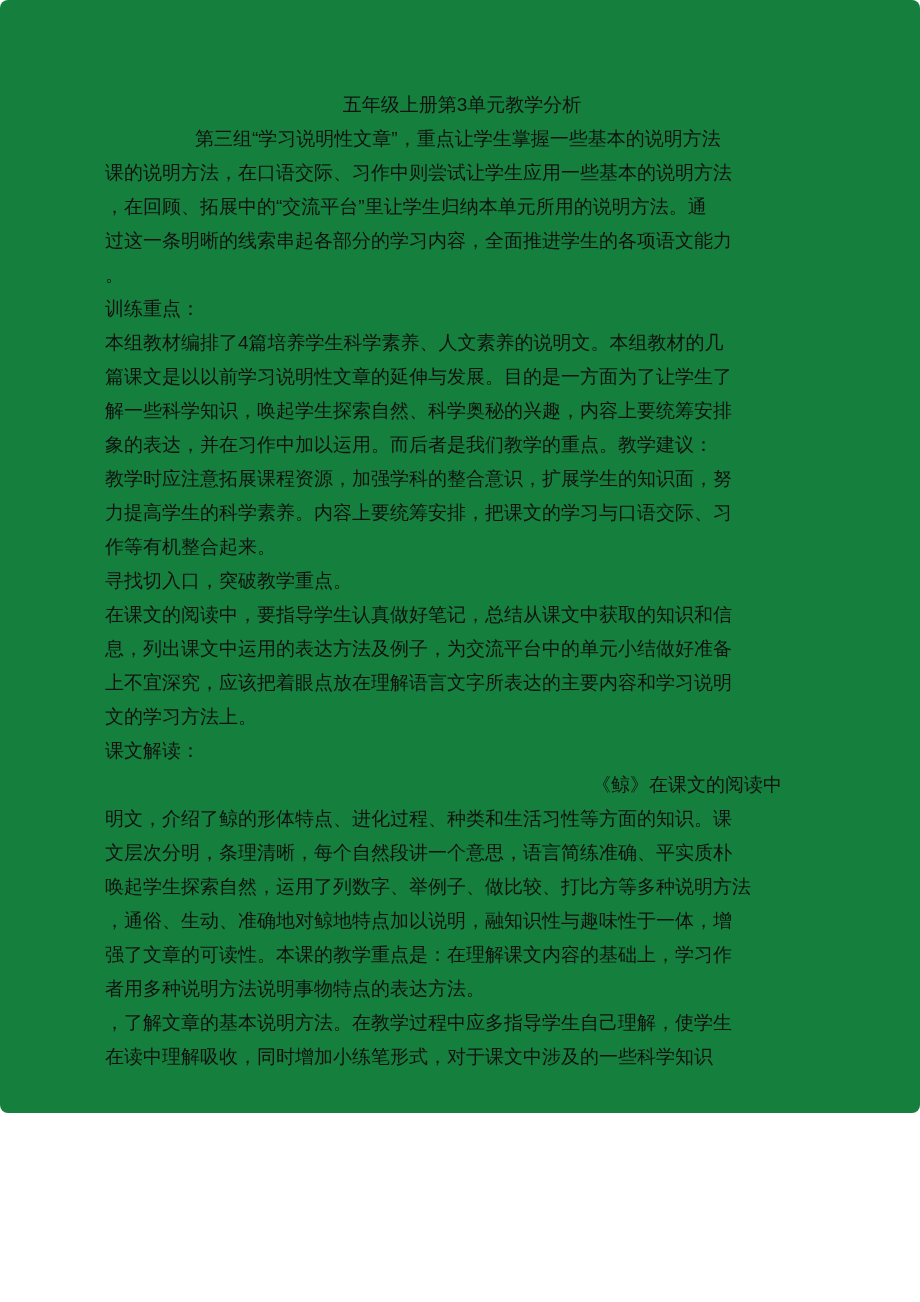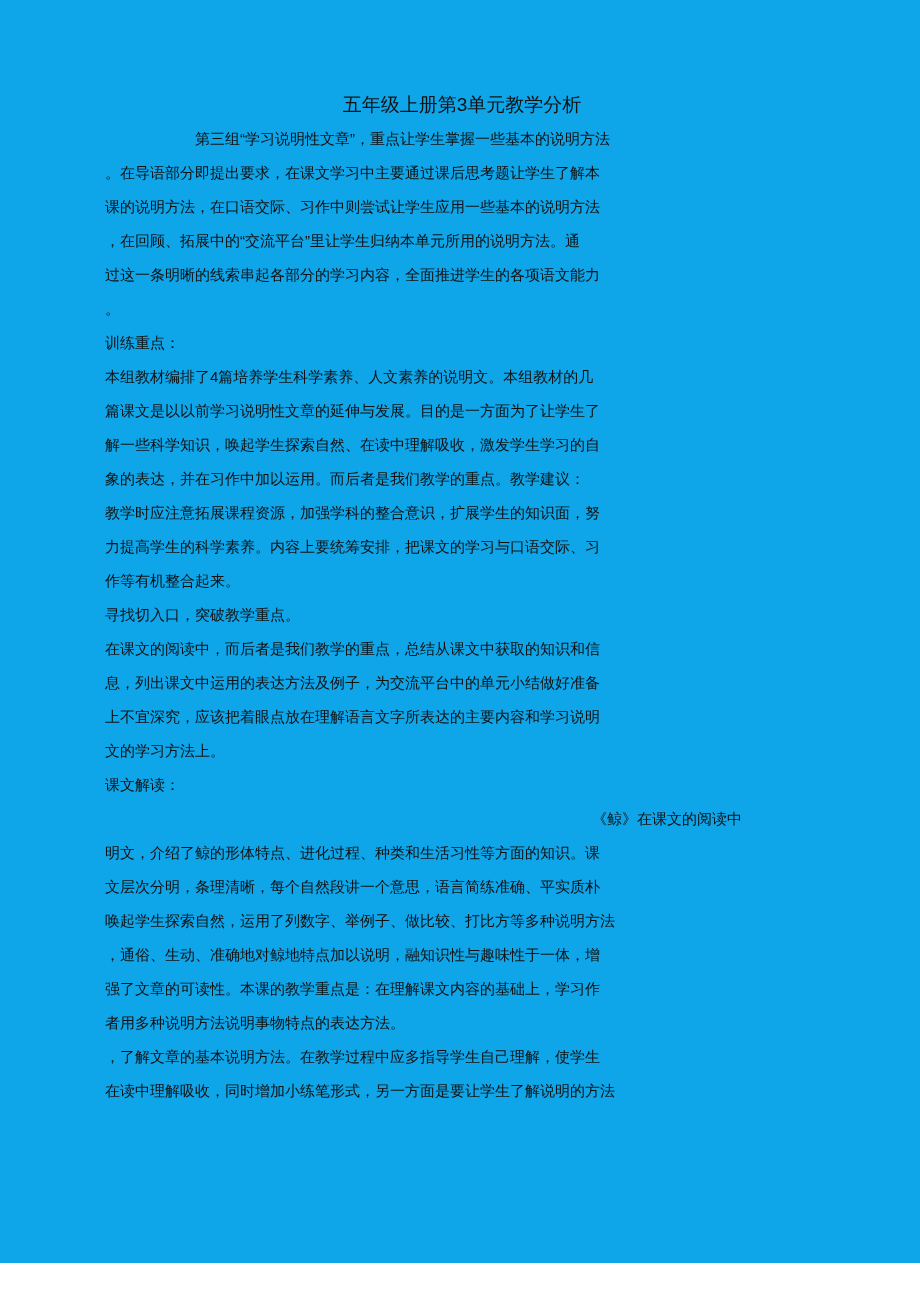--- a/index.html
+++ b/index.html
@@ -3,83 +3,83 @@
 <meta charset="utf-8">
 <style>
   html, body {
     margin: 0;
     padding: 0;
     background: #ffffff;
   }
   .page {
     position: relative;
     width: 920px;
-    height: 1263px;
-    background: #0ea5e9;
+    height: 1113px;
+    background: #15803d;
     overflow: hidden;
     font-family: "Liberation Sans", "DejaVu Sans", sans-serif;
     color: #111111;
+    border-radius: 8px;
   }
   .content {
     position: absolute;
     left: 105px;
     top: 88px;
     width: 714px;
   }
   .title-line {
     height: 34px;
     line-height: 34px;
     text-align: center;
     font-size: 19px;
     white-space: nowrap;
     font-weight: 400;
   }
   .line {
     height: 34px;
     line-height: 34px;
-    font-size: 15px;
+    font-size: 19px;
     white-space: nowrap;
     font-weight: 400;
   }
   .indent-first {
     padding-left: 90px;
   }
   .indent-whale {
     padding-left: 487px;
   }
 </style>
 </head>
 <body>
 
 <div class="page">
   <div class="content">
     <div class="title-line">五年级上册第3单元教学分析</div>
     <div class="line indent-first">第三组“学习说明性文章”，重点让学生掌握一些基本的说明方法</div>
-    <div class="line">。在导语部分即提出要求，在课文学习中主要通过课后思考题让学生了解本</div>
     <div class="line">课的说明方法，在口语交际、习作中则尝试让学生应用一些基本的说明方法</div>
     <div class="line">，在回顾、拓展中的“交流平台”里让学生归纳本单元所用的说明方法。通</div>
     <div class="line">过这一条明晰的线索串起各部分的学习内容，全面推进学生的各项语文能力</div>
     <div class="line">。</div>
     <div class="line">训练重点：</div>
     <div class="line">本组教材编排了4篇培养学生科学素养、人文素养的说明文。本组教材的几</div>
     <div class="line">篇课文是以以前学习说明性文章的延伸与发展。目的是一方面为了让学生了</div>
-    <div class="line">解一些科学知识，唤起学生探索自然、在读中理解吸收，激发学生学习的自</div>
+    <div class="line">解一些科学知识，唤起学生探索自然、科学奥秘的兴趣，内容上要统筹安排</div>
     <div class="line">象的表达，并在习作中加以运用。而后者是我们教学的重点。教学建议：</div>
     <div class="line">教学时应注意拓展课程资源，加强学科的整合意识，扩展学生的知识面，努</div>
     <div class="line">力提高学生的科学素养。内容上要统筹安排，把课文的学习与口语交际、习</div>
     <div class="line">作等有机整合起来。</div>
     <div class="line">寻找切入口，突破教学重点。</div>
-    <div class="line">在课文的阅读中，而后者是我们教学的重点，总结从课文中获取的知识和信</div>
+    <div class="line">在课文的阅读中，要指导学生认真做好笔记，总结从课文中获取的知识和信</div>
     <div class="line">息，列出课文中运用的表达方法及例子，为交流平台中的单元小结做好准备</div>
     <div class="line">上不宜深究，应该把着眼点放在理解语言文字所表达的主要内容和学习说明</div>
     <div class="line">文的学习方法上。</div>
     <div class="line">课文解读：</div>
     <div class="line indent-whale">《鲸》在课文的阅读中</div>
     <div class="line">明文，介绍了鲸的形体特点、进化过程、种类和生活习性等方面的知识。课</div>
     <div class="line">文层次分明，条理清晰，每个自然段讲一个意思，语言简练准确、平实质朴</div>
     <div class="line">唤起学生探索自然，运用了列数字、举例子、做比较、打比方等多种说明方法</div>
     <div class="line">，通俗、生动、准确地对鲸地特点加以说明，融知识性与趣味性于一体，增</div>
     <div class="line">强了文章的可读性。本课的教学重点是：在理解课文内容的基础上，学习作</div>
     <div class="line">者用多种说明方法说明事物特点的表达方法。</div>
     <div class="line">，了解文章的基本说明方法。在教学过程中应多指导学生自己理解，使学生</div>
-    <div class="line">在读中理解吸收，同时增加小练笔形式，另一方面是要让学生了解说明的方法</div>
+    <div class="line">在读中理解吸收，同时增加小练笔形式，对于课文中涉及的一些科学知识</div>
   </div>
 </div>
 
 </body></html>

